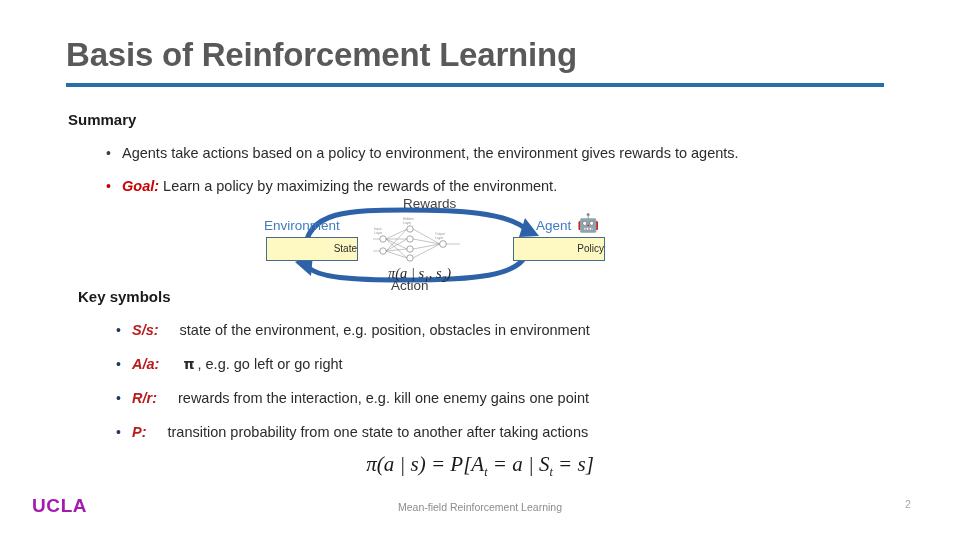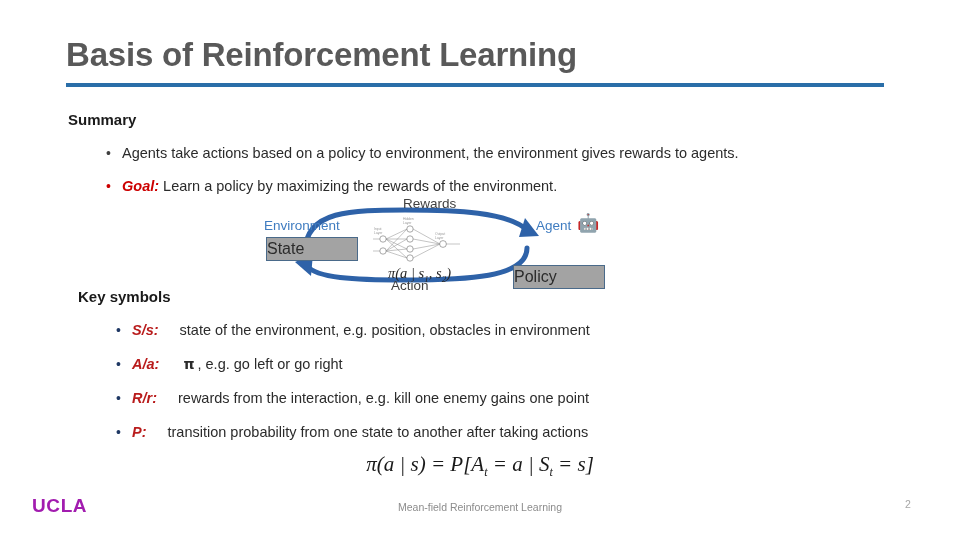--- a/index.html
+++ b/index.html
@@ -121,29 +121,29 @@
   }
   #robot-icon {
     position: absolute;
     left: 322px; top: 18px;
     font-size: 18px;
     line-height: 1;
   }
   .state-box {
     position: absolute;
     border: 1.3px solid #4a6a8a;
-    background: #a3a3a3;
-    font-size: 16px;
+    background: #fef9c3;
+    font-size: 10px;
     color: #2b2b2b;
-    text-align: left;
+    text-align: right;
     line-height: 22px;
     height: 22px;
   }
   #box-state  { left: 11px;  top: 41px; width: 90px; }
-  #box-policy { left: 258px; top: 41px; width: 90px; margin-top: 28px; }
+  #box-policy { left: 258px; top: 41px; width: 90px; }
 
   #pi-diagram {
     position: absolute;
     left: 133px;
     top: 69px;
     font-family: Liberation Serif, serif;
     font-style: italic;
     font-size: 14.5px;
     color: #262626;
     white-space: nowrap;

